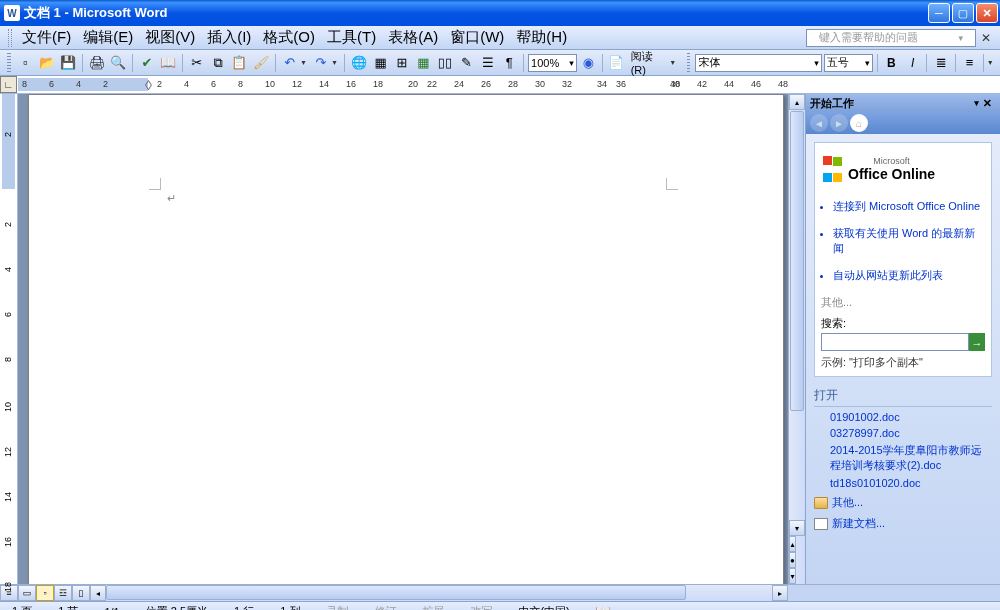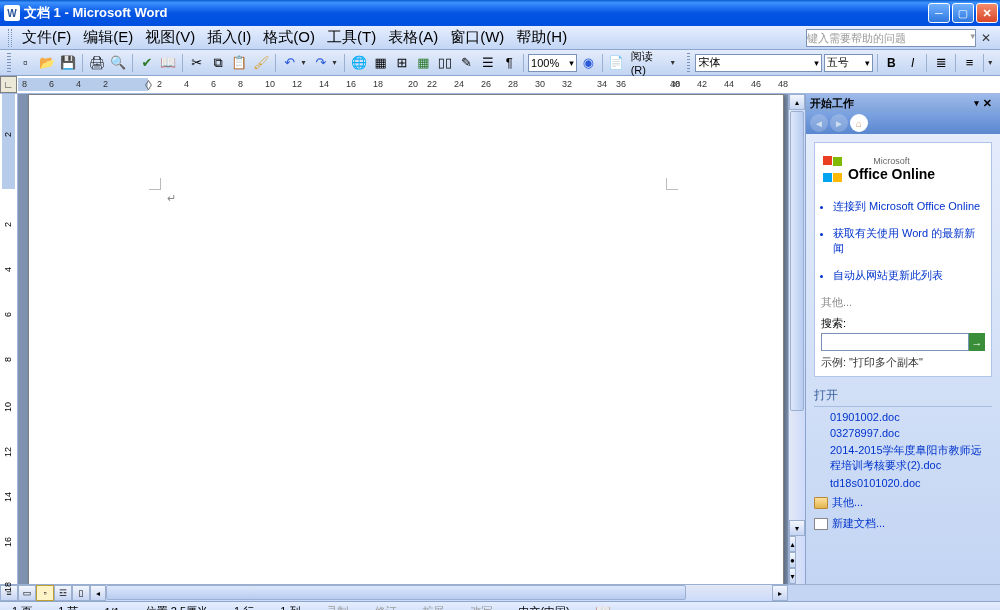--- a/index.html
+++ b/index.html
@@ -11,21 +11,21 @@
 .titlebar .title-text { flex: 1; font-size: 13px; font-weight: bold; }
 .win-btns { display: flex; gap: 2px; }
 .win-btn { width: 22px; height: 20px; border: 1px solid #fff; border-radius: 3px; display: flex; align-items: center; justify-content: center; font-size: 11px; cursor: pointer; }
 .win-btn.min, .win-btn.max { background: linear-gradient(#6fb0ff, #2f78e0); color: #fff; }
 .win-btn.close { background: linear-gradient(#f58c6c, #d9472a); color: #fff; font-weight: bold; }
 
 
 .menubar { height: 24px; background: linear-gradient(#e6eeff, #c3d6f5); border-bottom: 1px solid #8ba5cc; display: flex; align-items: center; padding: 0 4px; }
 .menu-item { padding: 10px 6px; cursor: pointer; font-size: 15px; }
 .menu-grip { width: 4px; height: 18px; border-left: 1px dotted #7a92b8; border-right: 1px dotted #7a92b8; margin: 0 4px; }
-.help-box { margin-left: auto; width: 170px; height: 18px; border: 1px solid #7a92b8; background: #fff; font-size: 11px; color: #999; padding: 1px 0; display: flex; align-items: flex-start; }
+.help-box { margin-left: auto; width: 170px; height: 18px; border: 1px solid #7a92b8; background: #fff; font-size: 11px; color: #999; padding: 1px 12px; display: flex; align-items: center; }
 
 
 .toolbar-row { height: 26px; background: linear-gradient(#e4ecfb, #c2d5f3); border-bottom: 1px solid #8ba5cc; display: flex; align-items: center; padding: 0 4px; gap: 2px; }
 .tb-grip { width: 4px; height: 20px; background: repeating-linear-gradient(to bottom, #7a92b8 0 1px, transparent 1px 3px); margin: 0 3px; }
 .tb-btn { width: 20px; height: 20px; display: flex; align-items: center; justify-content: center; cursor: pointer; border: 1px solid transparent; font-size: 12px; }
 .tb-sep { width: 1px; height: 18px; background: #9bb0d0; margin: 0 2px; }
 .tb-dd { width: 8px; font-size: 8px; color: #333; cursor: pointer; }
 .zoom-box { width: 50px; height: 18px; border: 1px solid #7a92b8; background: #fff; font-size: 11px; padding: 0 2px; display: flex; align-items: center; }
 .font-box { width: 130px; height: 18px; border: 1px solid #7a92b8; background: #fff; font-size: 11px; padding: 0 2px; display: flex; align-items: center; }
 .size-box { width: 50px; height: 18px; border: 1px solid #7a92b8; background: #fff; font-size: 11px; padding: 0 2px; display: flex; align-items: center; }

